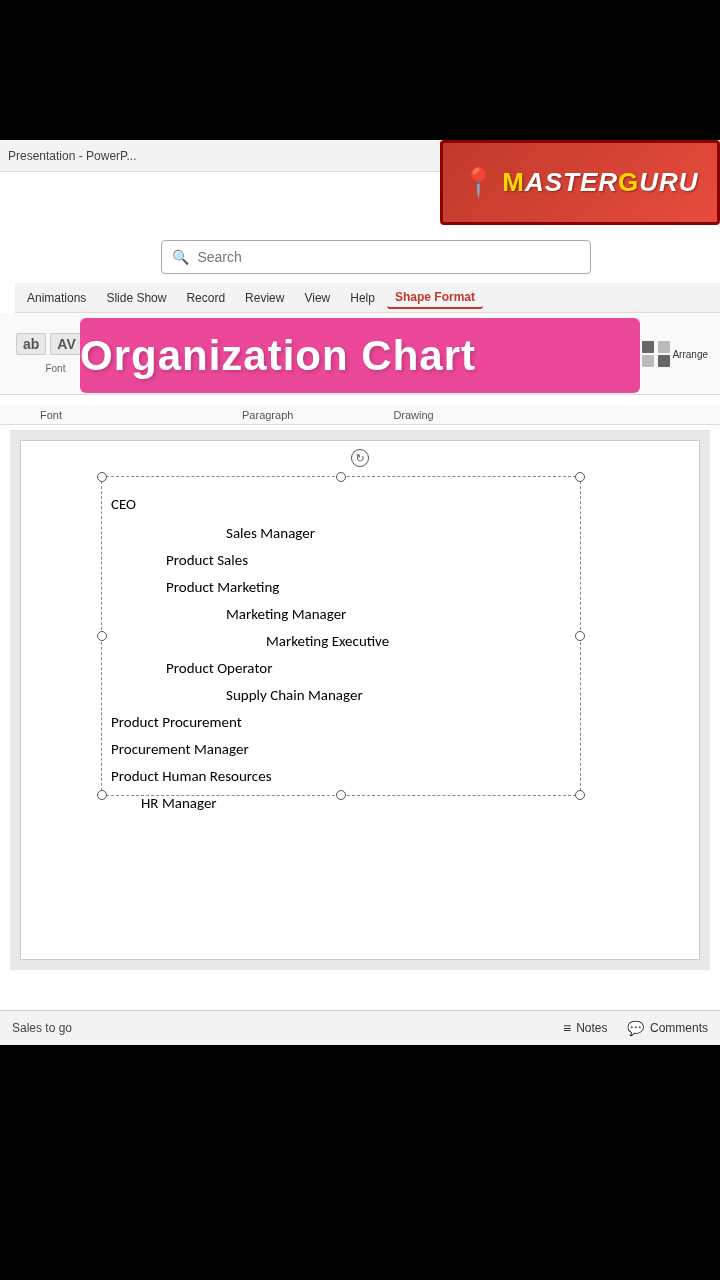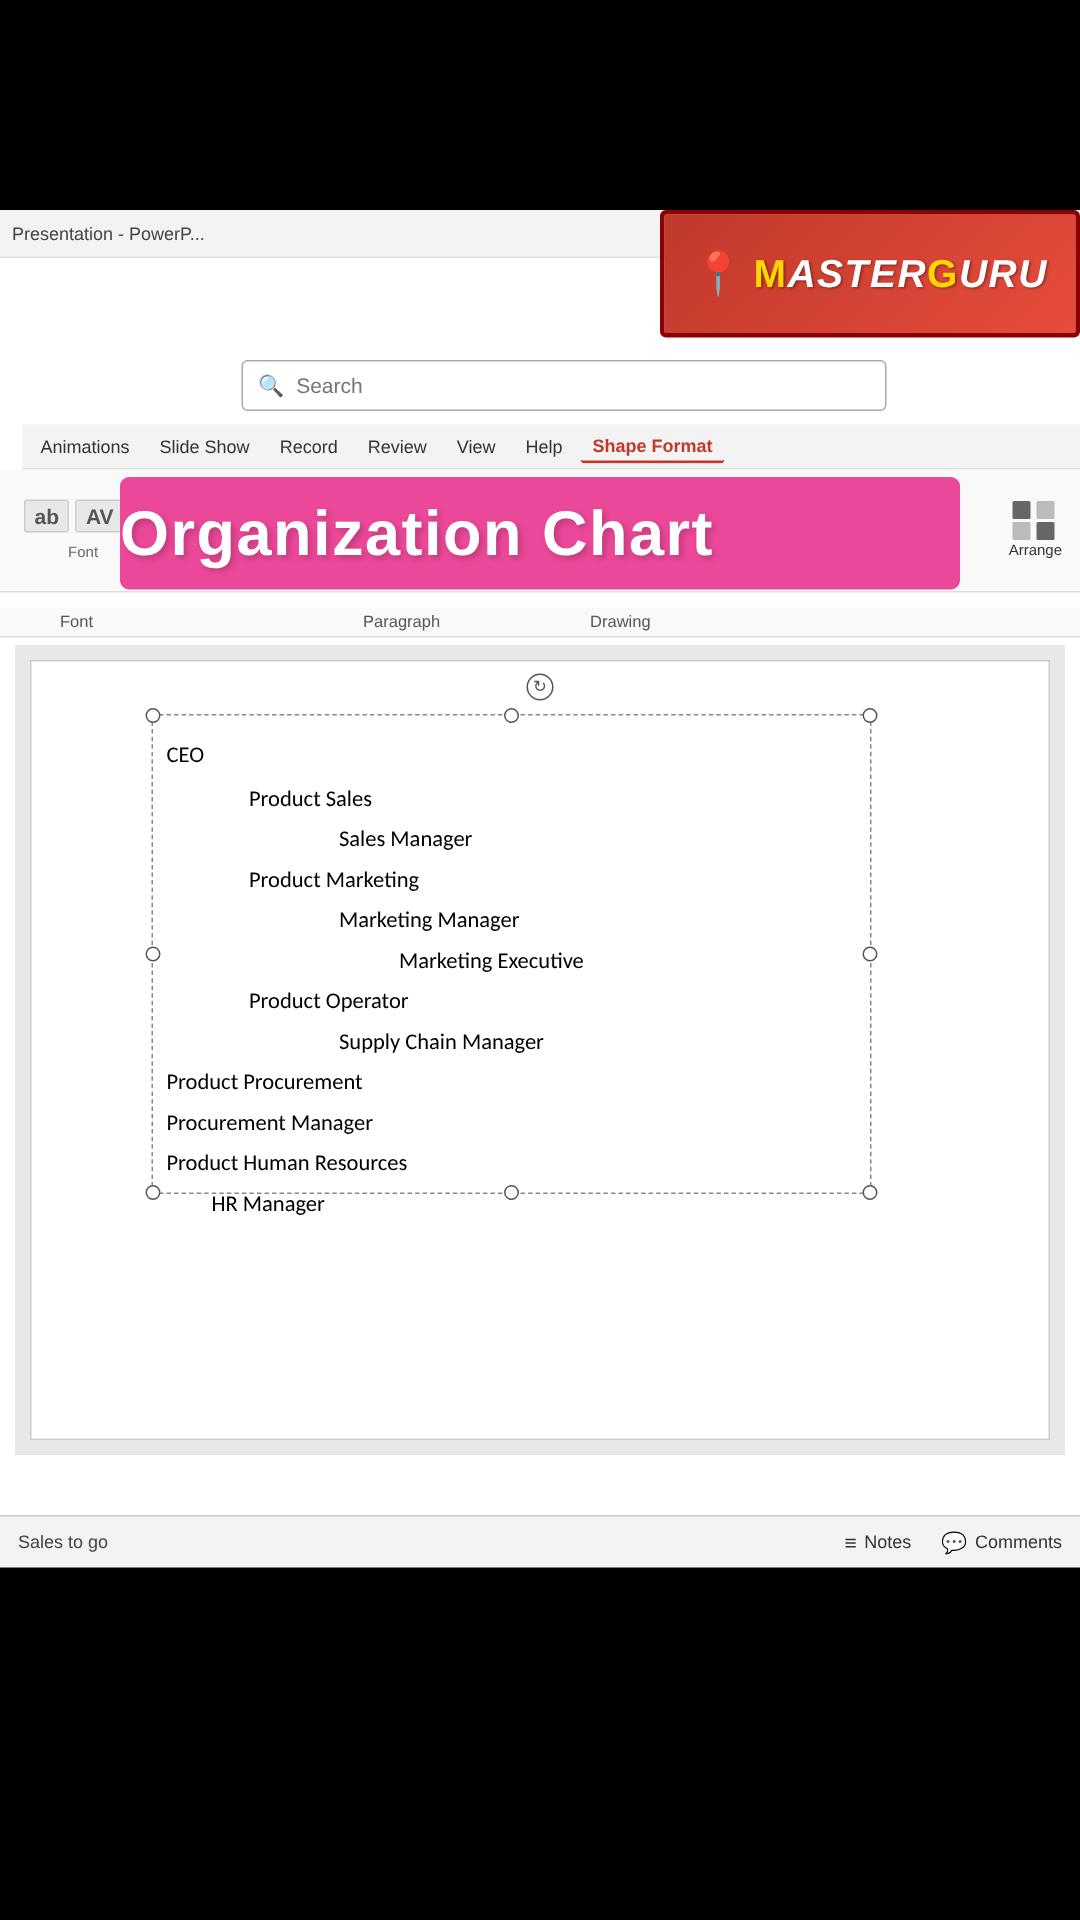--- a/index.html
+++ b/index.html
@@ -361,21 +361,21 @@
         <div style="font-size:14px; background:#e8e8e8; border:1px solid #ccc; padding:2px 6px; border-radius:2px; font-weight:bold; color:#555;">ab</div>
         <div style="font-size:14px; background:#e8e8e8; border:1px solid #ccc; padding:2px 6px; border-radius:2px; font-weight:bold; color:#555;">AV ˅</div>
       </div>
       <span style="font-size:10px; color:#666; margin-top:4px;">Font</span>
     </div>
 
     <div style="display:flex; align-items:center; height:70px; border-right:1px solid #ddd; padding:0 20px; flex-direction:column; justify-content:flex-end; padding-bottom:4px;">
       <span style="font-size:10px; color:#666;">Paragraph</span>
     </div>
 
-    <div style="margin-left:auto; display:flex; flex-direction:column; align-items:center; padding:4px;">
+    <div style="margin-left:auto; display:flex; flex-direction:row; align-items:center; padding:4px;">
       <div class="toolbar-icon-grid">
         <div class="icon-cell"></div>
         <div class="icon-cell light"></div>
         <div class="icon-cell light"></div>
         <div class="icon-cell"></div>
       </div>
       <span style="font-size:10px; color:#333; margin-top:2px;">Arrange</span>
     </div>
   </div>
 
@@ -399,22 +399,22 @@
         <div class="handle ml"></div>
         <div class="handle mr"></div>
         <div class="handle bl"></div>
         <div class="handle bm"></div>
         <div class="handle br"></div>
       </div>
 
       <div class="org-content">
         <div class="org-line ceo">CEO</div>
         <div style="padding-left:55px;">
+          <div class="org-line" style="padding-left:60px;">Sales Manager</div>
           <div class="org-line">Product Sales</div>
-          <div class="org-line" style="padding-left:60px;">Sales Manager</div>
         </div>
         <div style="padding-left:55px;">
           <div class="org-line">Product Marketing</div>
           <div class="org-line" style="padding-left:60px;">Marketing Manager</div>
           <div class="org-line" style="padding-left:100px;">Marketing Executive</div>
         </div>
         <div style="padding-left:55px;">
           <div class="org-line">Product Operator</div>
           <div class="org-line" style="padding-left:60px;">Supply Chain Manager</div>
         </div>

